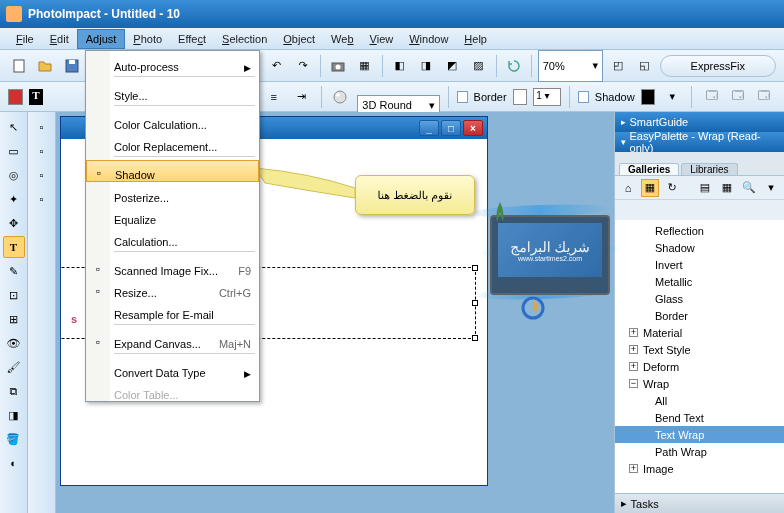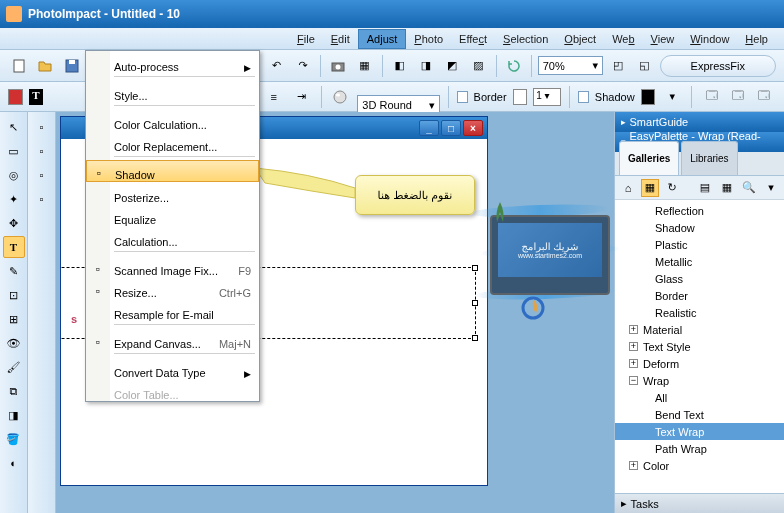--- a/index.html
+++ b/index.html
@@ -2,30 +2,30 @@
 <html><head>
 <meta charset="utf-8">
 <style>
 * { margin: 0; padding: 0; box-sizing: border-box; font-family: Tahoma, Arial, sans-serif; font-size: 11px; }
 body { width: 784px; height: 513px; background: #d4e6f1; overflow: hidden; position: relative; }
 
 .titlebar { height: 28px; background: linear-gradient(to bottom, #3a8fd8 0%, #1565af 100%); display: flex; align-items: center; padding: 3px 6px; }
 .titlebar-icon { width: 16px; height: 16px; background: #ffb366; border-radius: 2px; margin-right: 6px; }
 .titlebar-text { color: #fff; font-size: 12px; font-weight: bold; }
 
-.menubar { height: 22px; background: linear-gradient(to bottom, #e8f2fb 0%, #d0e4f5 100%); display: flex; align-items: center; padding: 0 8px; border-bottom: 1px solid #a8c3da; justify-content: flex-end; }
+.menubar { height: 22px; background: linear-gradient(to bottom, #e8f2fb 0%, #d0e4f5 100%); display: flex; align-items: center; padding: 0 8px; border-bottom: 1px solid #a8c3da; }
 .menu-item { padding: 3px 8px; color: #1a1a1a; cursor: pointer; }
 .menu-item u { text-decoration: underline; }
 .menu-item.active { background: #5b9ed8; color: #000; border: 1px solid #3a7db8; }
 
 .toolbar1 { height: 32px; background: linear-gradient(to bottom, #eef6fd 0%, #d8e8f5 100%); display: flex; align-items: center; padding: 0 8px; gap: 4px; border-bottom: 1px solid #a8c3da; }
 .tool-btn { width: 24px; height: 24px; border: 1px solid transparent; border-radius: 3px; display: flex; align-items: center; justify-content: center; cursor: pointer; }
 .tool-sep { width: 1px; height: 22px; background: #a8c3da; margin: 0 2px; }
 
-.zoom-box { width: 70px; height: 19px; background: #fff; border: 1px solid #7a9ec2; display: flex; align-items: center; padding: 0 4px; }
+.zoom-box { width: 70px; height: 32px; background: #fff; border: 1px solid #7a9ec2; display: flex; align-items: center; padding: 0 4px; }
 .expressfix { margin-left: auto; padding: 4px 30px; background: linear-gradient(to bottom, #f5faff, #dae8f5); border: 1px solid #a8c3da; border-radius: 12px; cursor: pointer; }
 
 .toolbar2 { height: 30px; background: linear-gradient(to bottom, #eef6fd 0%, #d8e8f5 100%); display: flex; align-items: center; padding: 0 8px; gap: 6px; border-bottom: 1px solid #a8c3da; }
 .dropdown-3d { width: 90px; height: 20px; background: #fff; border: 1px solid #7a9ec2; display: flex; align-items: center; padding: 0 4px; font-size: 11px; margin-top: 17px; }
 .chk { width: 12px; height: 12px; border: 1px solid #7a9ec2; background: #fff; }
 .lbl { color: #000; }
 
 .main-area { position: absolute; top: 112px; left: 0; right: 0; bottom: 0; display: flex; }
 
 .left-tools { width: 28px; background: linear-gradient(to right, #e8f2fb, #d0e4f5); border-right: 1px solid #a8c3da; display: flex; flex-direction: column; align-items: center; padding: 4px 0; gap: 2px; }
@@ -57,26 +57,26 @@
 .dd-sep { height: 1px; background: #d0d0d0; margin: 3px 4px 3px 28px; }
 .dd-icon { position: absolute; left: 4px; width: 16px; height: 16px; display: flex; align-items: center; justify-content: center; font-size: 12px; }
 
 .callout { position: absolute; top: 175px; left: 355px; z-index: 90; }
 .callout-box { width: 120px; height: 40px; background: linear-gradient(to bottom, #fffad0, #f5eb95); border: 1px solid #d0c050; border-radius: 6px; display: flex; align-items: center; justify-content: center; color: #000; font-size: 13px; box-shadow: 2px 2px 4px rgba(0,0,0,0.3); }
 
 .right-panel { width: 170px; background: #e8f0f7; border-left: 1px solid #a8c3da; display: flex; flex-direction: column; }
 .panel-header { height: 20px; background: linear-gradient(to bottom, #3a8fd8, #1565af); color: #fff; display: flex; align-items: center; padding: 0 6px; font-size: 11px; }
 .panel-header .chev { margin-right: 4px; font-size: 9px; }
 .panel-tabs { height: 24px; background: #e0e8ef; display: flex; align-items: flex-end; border-bottom: 1px solid #a8c3da; padding: 0 4px; }
-.panel-tab { padding: 11px 8px; background: #d0dae5; border: 1px solid #a8c3da; border-bottom: none; border-radius: 3px 3px 0 0; margin-right: 2px; cursor: pointer; font-size: 10px; }
+.panel-tab { padding: 0 8px; background: #d0dae5; border: 1px solid #a8c3da; border-bottom: none; border-radius: 3px 3px 0 0; margin-right: 2px; cursor: pointer; font-size: 10px; }
 .panel-tab.active { background: #f5f8fb; font-weight: bold; }
 .panel-toolbar { height: 24px; background: #e8f0f7; display: flex; align-items: center; padding: 0 4px; gap: 4px; border-bottom: 1px solid #c8d4e0; }
 .ptool { width: 18px; height: 18px; cursor: pointer; display: flex; align-items: center; justify-content: center; }
 
-.tree { flex: 1; background: #fff; overflow: auto; padding: 2px 0; }
+.tree { flex: 1; background: #fff; overflow: auto; padding: 2px 0; margin-top: 20px; }
 .tree-item { height: 17px; display: flex; align-items: center; padding: 0 4px 0 28px; cursor: pointer; font-size: 11px; position: relative; }
 .tree-item.lvl1 { padding-left: 40px; }
 .tree-item.sel { background: #5b9ed8; color: #fff; }
 .tree-exp { position: absolute; left: 14px; width: 9px; height: 9px; border: 1px solid #888; background: #fff; display: flex; align-items: center; justify-content: center; font-size: 9px; line-height: 1; }
 
 .panel-footer { height: 20px; background: linear-gradient(to bottom, #e0e8ef, #c8d4e0); border-top: 1px solid #a8c3da; display: flex; align-items: center; padding: 0 6px; }
 
 .watermark { position: absolute; top: 215px; left: 490px; z-index: 5; opacity: 0.85; pointer-events: none; }
 .monitor { width: 120px; height: 80px; background: #2a4560; border-radius: 4px; border: 2px solid #555; position: relative; }
 .monitor-screen { position: absolute; top: 6px; left: 6px; right: 6px; bottom: 16px; background: linear-gradient(135deg, #4080c0, #2060a0); display: flex; flex-direction: column; align-items: center; justify-content: center; color: #fff; font-size: 8px; }
@@ -263,33 +263,30 @@
       <div class="ptool">▾</div>
     </div>
     <div class="tree" id="tree-container">
         <div class="tree-item lvl1">
           <span>Reflection</span>
         </div>
         <div class="tree-item lvl1">
           <span>Shadow</span>
         </div>
         <div class="tree-item lvl1">
-          <span>Plastic</span>
+          <span>Invert</span>
         </div>
         <div class="tree-item lvl1">
           <span>Metallic</span>
         </div>
         <div class="tree-item lvl1">
           <span>Glass</span>
         </div>
         <div class="tree-item lvl1">
           <span>Border</span>
-        </div>
-        <div class="tree-item lvl1">
-          <span>Realistic</span>
         </div>
         <div class="tree-item lvl0">
           <span class="tree-exp">+</span>
           <span>Material</span>
         </div>
         <div class="tree-item lvl0">
           <span class="tree-exp">+</span>
           <span>Text Style</span>
         </div>
         <div class="tree-item lvl0">
@@ -307,21 +304,21 @@
           <span>Bend Text</span>
         </div>
         <div class="tree-item lvl1 sel">
           <span>Text Wrap</span>
         </div>
         <div class="tree-item lvl1">
           <span>Path Wrap</span>
         </div>
         <div class="tree-item lvl0">
           <span class="tree-exp">+</span>
-          <span>Color</span>
+          <span>Image</span>
         </div>
       </div>
     <div class="panel-footer">
         <span style="margin-right:4px">▸</span>
         <span>Tasks</span>
       </div>
   </div>
 </div>
 
 <div class="dropdown-menu" id="adjust-menu">
@@ -392,21 +389,21 @@
       <span>نقوم بالضغط هنا</span>
     </div>
 </div>
 
 <div class="watermark">
   <div class="swoosh" style="top:-10px;left:-20px"></div>
   <div class="swoosh" style="top:30px;left:-10px"></div>
   <div class="swoosh" style="top:72px;left:-15px"></div>
   <div class="monitor">
     <div class="monitor-screen">
-      <div style="font-size:10px;direction:rtl">شريك البرامج</div>
+      <div style="font-size:14px;direction:rtl">شريك البرامج</div>
       <div style="font-size:7px">www.startimes2.com</div>
     </div>
   </div>
   <svg width="30" height="30" style="position:absolute;top:-15px;left:-5px" viewBox="0 0 30 30">
       <path d="M15 2 Q10 12 12 22 Q14 18 15 12 Q16 18 18 22 Q20 12 15 2" fill="#3a8030"></path>
     </svg>
   <svg width="26" height="26" style="position:absolute;top:80px;left:30px" viewBox="0 0 26 26">
       <circle cx="13" cy="13" r="10" fill="none" stroke="#2060c0" stroke-width="3"></circle>
       <path d="M13 4 Q20 10 16 18 Q12 14 13 4" fill="#f0a030"></path>
     </svg>

